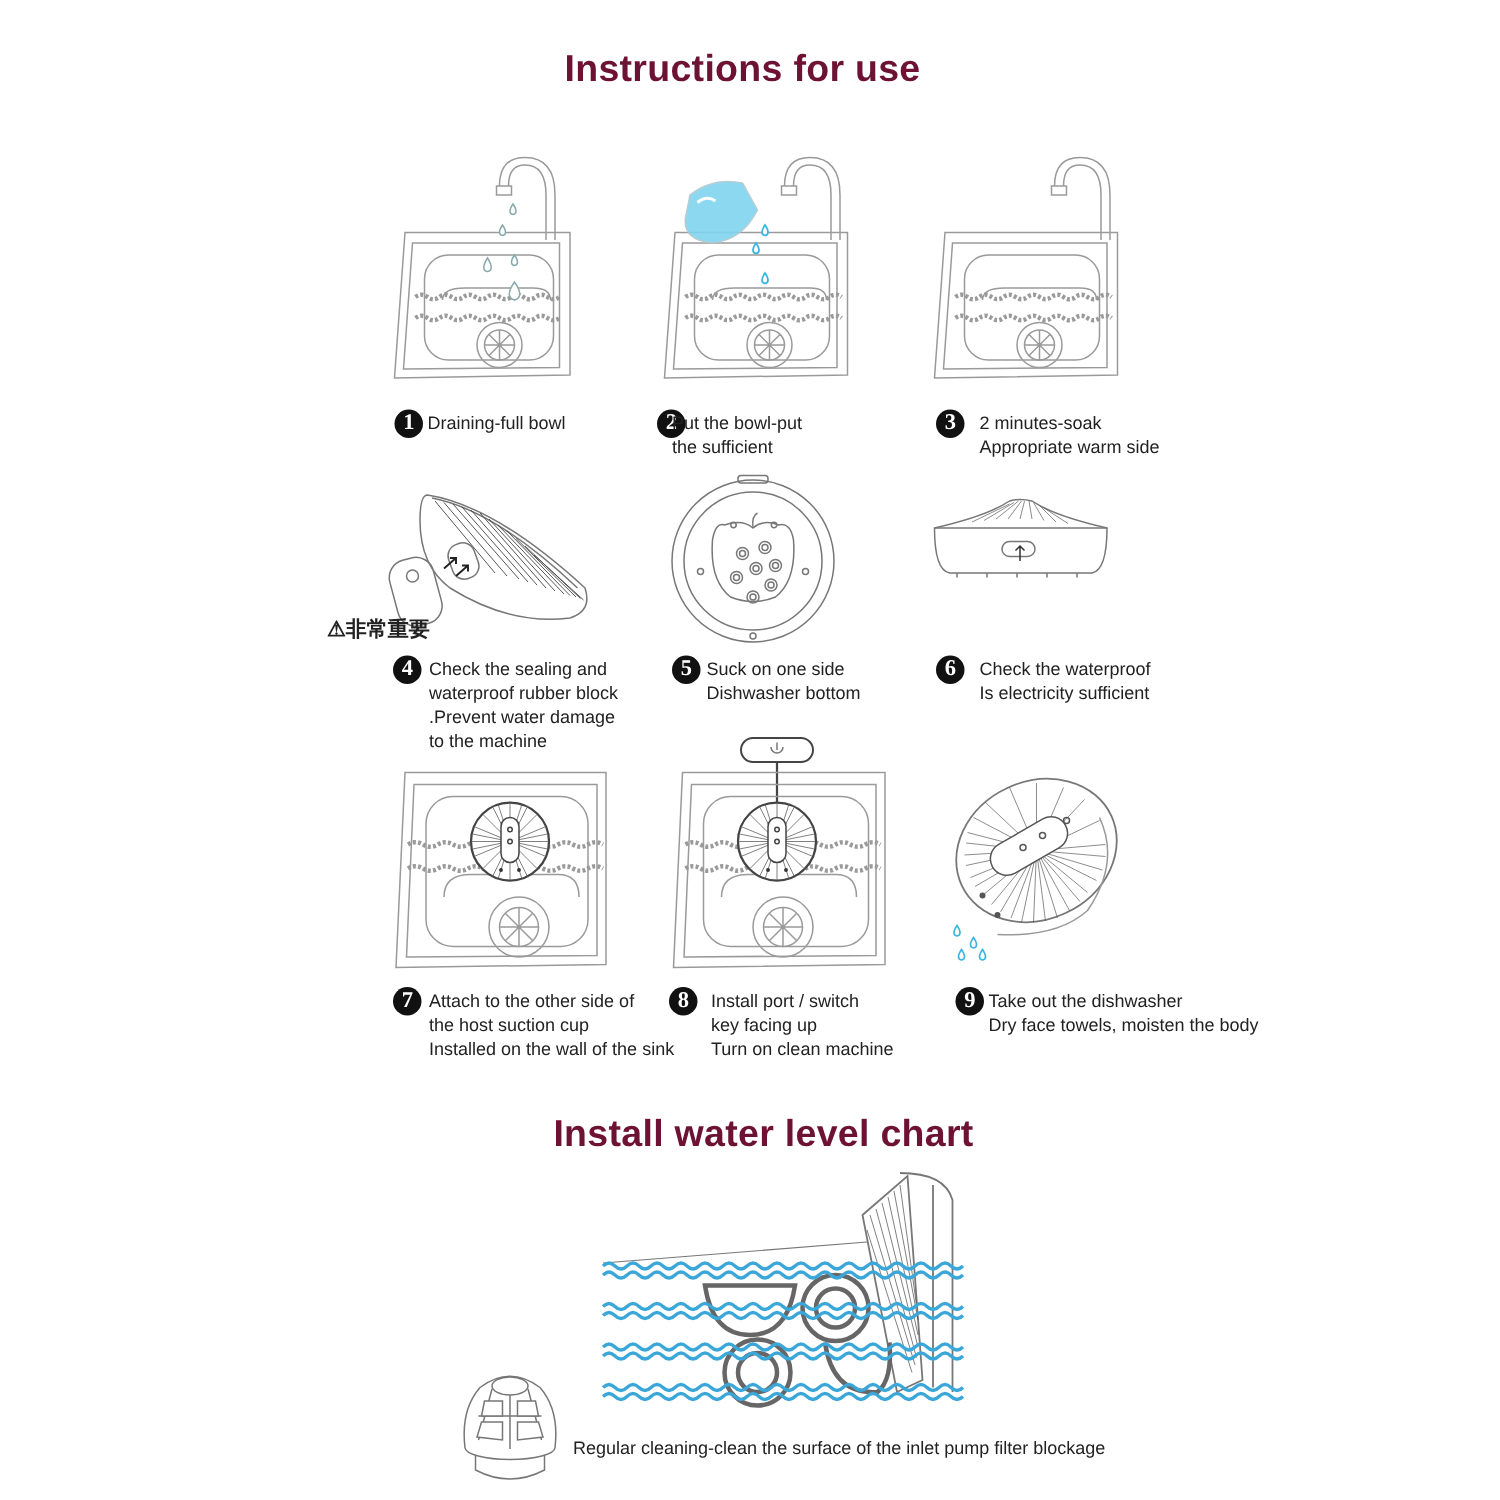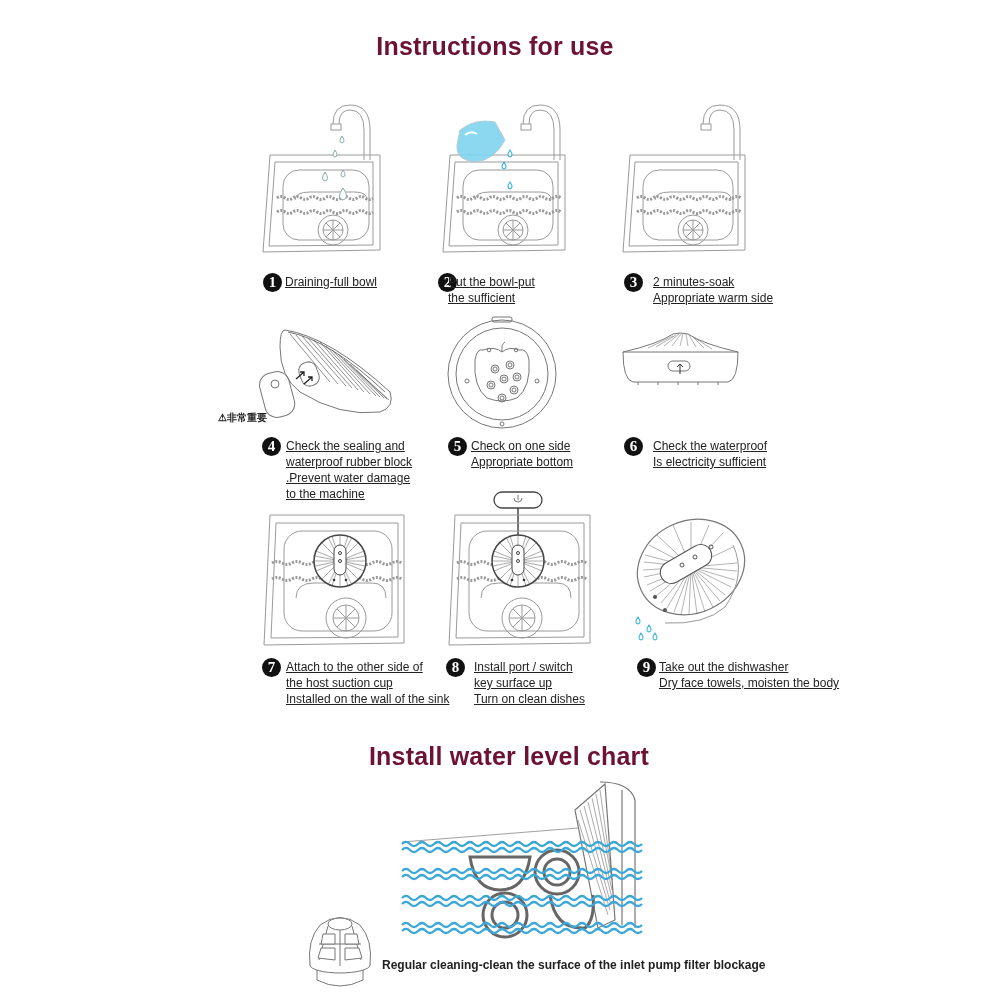--- a/index.html
+++ b/index.html
@@ -8,24 +8,24 @@
   .title { position:absolute; left:0; width:1000px; text-align:center;
            font-weight:bold; color:#6e1234; font-size:25px; letter-spacing:0.2px; }
   #title1 { top:32px; left:-5px; }
   #title2 { top:742px; left:9px; }
   .illus { position:absolute; }
   .caption { position:absolute; font-size:12px; line-height:16px; color:#222; }
   .caption .badge { position:absolute; left:0; top:0; width:19px; height:19px; border-radius:50%;
            background:#111; color:#fff; font-family:"Liberation Serif", serif; font-weight:bold;
            font-size:15px; line-height:19px; text-align:center; }
   .caption .lines { position:absolute; left:25px; top:1px; white-space:nowrap; }
-  .caption .lines div { height:16px;text-decoration:underline; }
+  .caption .lines div { height:16px; }
   svg { display:block; overflow:visible; }
-  .bottom-caption { position:absolute; left:382px; top:958px; font-size:12px; color:#222; white-space:nowrap;font-weight:bold; }
-  .warn { position:absolute; left:218px; top:411px; font-size:10px; font-weight:bold; color:#222; }
+  .bottom-caption { position:absolute; left:382px; top:958px; font-size:12px; color:#222; white-space:nowrap; }
+  .warn { position:absolute; left:218px; top:411px; font-size:14px; font-weight:bold; color:#222; }
 </style>
 </head>
 <body>
 
 <div id="title1" class="title">Instructions for use</div>
 
 <svg class="illus" style="left:255px;top:100px" width="150" height="160" viewBox="0 0 150 160">
   <g fill="none" stroke="#9a9a9a" stroke-width="1">
     <path d="M78 24 Q78 5 95 5 Q115 5 115 30 L115 60"></path>
     <path d="M84 24 Q84 10 95 10 Q109 10 109 30 L109 60"></path>
@@ -181,22 +181,22 @@
   <div class="lines" style="left:24px">
       <div>Check the sealing and</div>
       <div>waterproof rubber block</div>
       <div>.Prevent water damage</div>
       <div>to the machine</div>
     </div>
 </div>
 <div class="caption" style="left:448px;top:437px">
   <span class="badge">5</span>
   <div class="lines" style="left:23px">
-      <div>Check on one side</div>
-      <div>Appropriate bottom</div>
+      <div>Suck on one side</div>
+      <div>Dishwasher bottom</div>
     </div>
 </div>
 <div class="caption" style="left:624px;top:437px">
   <span class="badge">6</span>
   <div class="lines" style="left:29px">
       <div>Check the waterproof</div>
       <div>Is electricity sufficient</div>
     </div>
 </div>
 
@@ -281,22 +281,22 @@
   <div class="lines" style="left:24px">
       <div>Attach to the other side of</div>
       <div>the host suction cup</div>
       <div>Installed on the wall of the sink</div>
     </div>
 </div>
 <div class="caption" style="left:446px;top:658px">
   <span class="badge">8</span>
   <div class="lines" style="left:28px">
       <div>Install port / switch</div>
-      <div>key surface up</div>
-      <div>Turn on clean dishes</div>
+      <div>key facing up</div>
+      <div>Turn on clean machine</div>
     </div>
 </div>
 <div class="caption" style="left:637px;top:658px">
   <span class="badge">9</span>
   <div class="lines" style="left:22px">
       <div>Take out the dishwasher</div>
       <div>Dry face towels, moisten the body</div>
     </div>
 </div>
 

